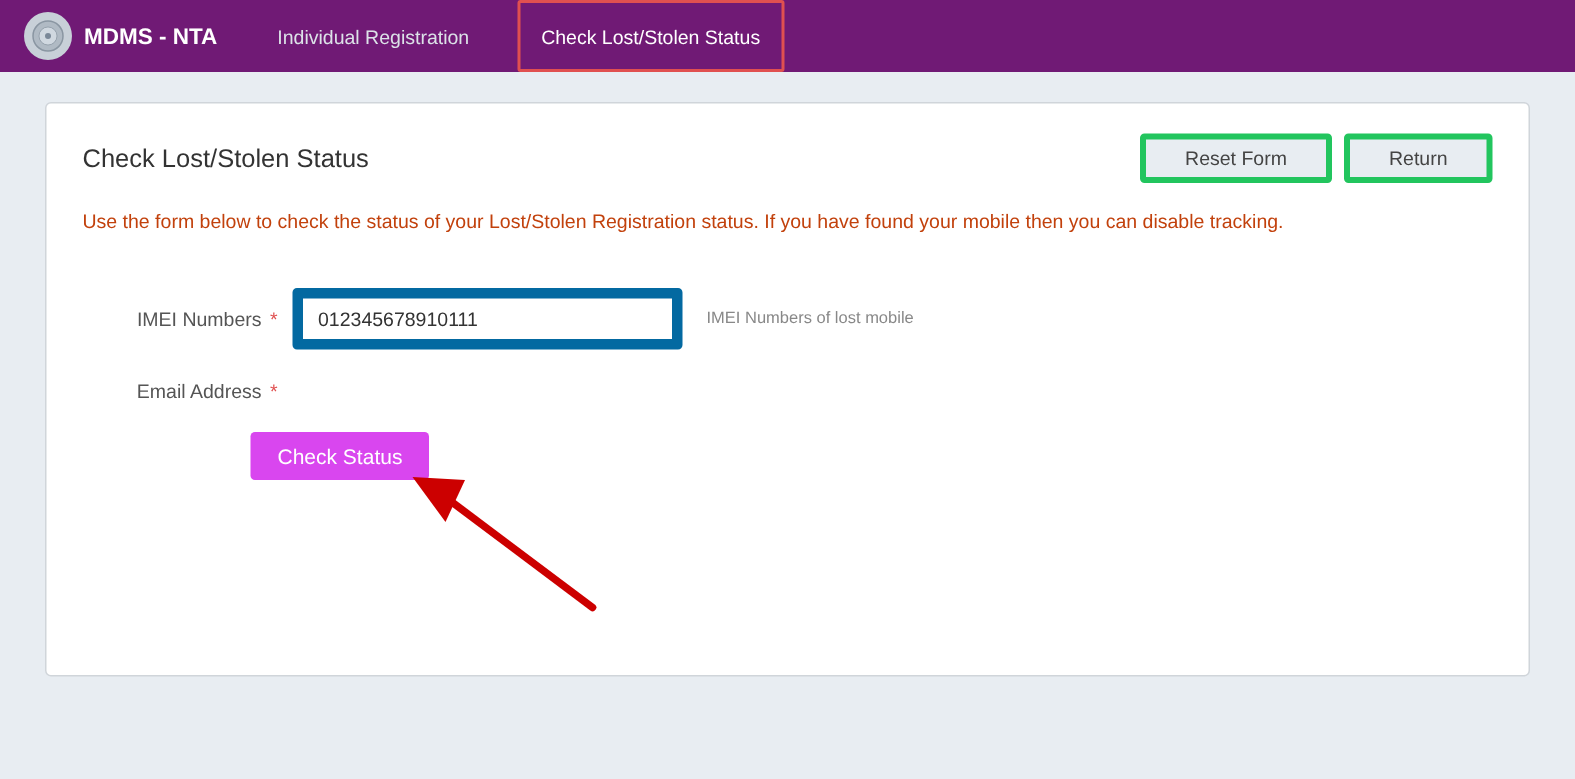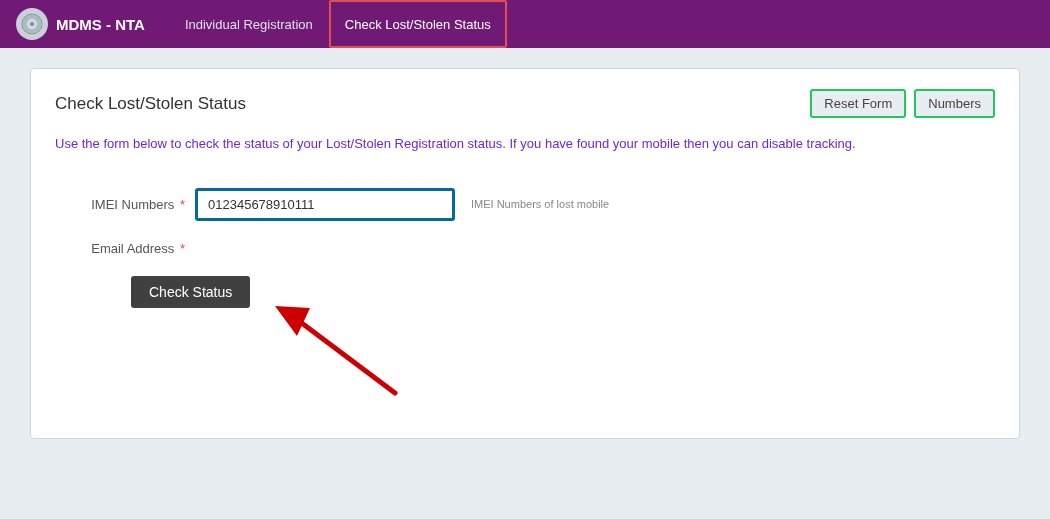--- a/index.html
+++ b/index.html
@@ -36,21 +36,21 @@
       color: #5a6878;
     }
     .navbar-title {
       color: #fff;
       font-size: 15px;
       font-weight: bold;
     }
     .navbar-nav {
       display: flex;
       align-items: center;
-      gap: 0;
+      gap: 16px;
       flex: 1;
     }
     .nav-item {
       color: #dce2e8;
       font-size: 13px;
       padding: 0 16px;
       height: 48px;
       display: flex;
       align-items: center;
       cursor: pointer;
@@ -87,30 +87,30 @@
       font-size: 17px;
       color: #333;
       font-weight: normal;
     }
     .card-actions {
       display: flex;
       gap: 8px;
     }
     .btn-secondary {
       background: #e8edf2;
-      border: 2px solid #22c55e;
+      border: 4px solid #22c55e;
       color: #444;
-      padding: 5px 12px;
+      padding: 5px 26px;
       font-size: 13px;
       border-radius: 3px;
       cursor: pointer;
     }
 
     .info-text {
-      color: #6d28d9;
+      color: #c2410c;
       font-size: 13px;
       margin-bottom: 24px;
       line-height: 1.5;
     }
 
     
     .form-section {
       padding: 10px 0 20px 0;
     }
     .form-group {
@@ -126,46 +126,46 @@
       flex-shrink: 0;
       margin-right: 10px;
     }
     .form-label .required {
       color: #e05050;
       margin-left: 2px;
     }
     .form-input {
       width: 260px;
       padding: 6px 10px;
-      border: 3px solid #0369a1;
+      border: 7px solid #0369a1;
       border-radius: 3px;
       font-size: 13px;
       color: #333;
       outline: none;
     }
     .form-input.highlighted {
       border-color: #8ab0d0;
       box-shadow: 0 0 0 2px rgba(100,160,220,0.2);
     }
     .form-hint {
       margin-left: 16px;
       font-size: 11px;
       color: #888;
     }
 
     
     .btn-primary {
-      background-color: #404040;
+      background-color: #d946ef;
       color: #fff;
       border: none;
       padding: 8px 18px;
       font-size: 14px;
       border-radius: 3px;
       cursor: pointer;
-      margin-left: 76px;
+      margin-left: 112px;
     }
 
     
     .arrow-container {
       position: relative;
       height: 100px;
       margin-left: 200px;
       margin-top: -10px;
     }
 
@@ -205,21 +205,21 @@
   </div>
 </nav>
 
 <div class="main-content">
   <div class="card">
 
     <div class="card-header">
       <h2 class="card-title">Check Lost/Stolen Status</h2>
       <div class="card-actions">
         <button class="btn-secondary">Reset Form</button>
-        <button class="btn-secondary">Numbers</button>
+        <button class="btn-secondary">Return</button>
       </div>
     </div>
 
     <p class="info-text">Use the form below to check the status of your Lost/Stolen Registration status. If you have found your mobile then you can disable tracking.</p>
 
     <div class="form-section">
 
       <div class="form-group">
         <label class="form-label">
           <span>IMEI Numbers</span><span class="required"> *</span>

